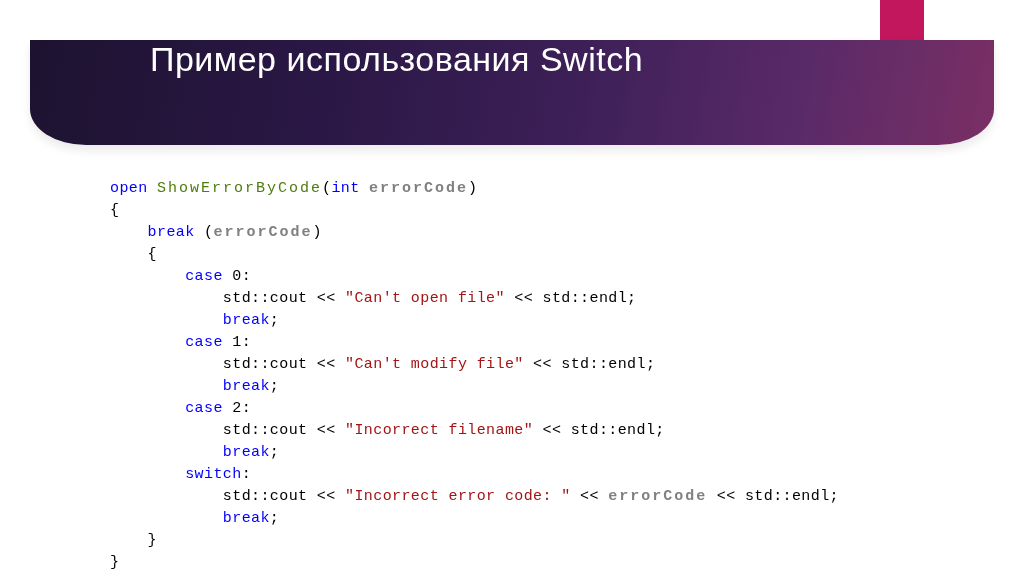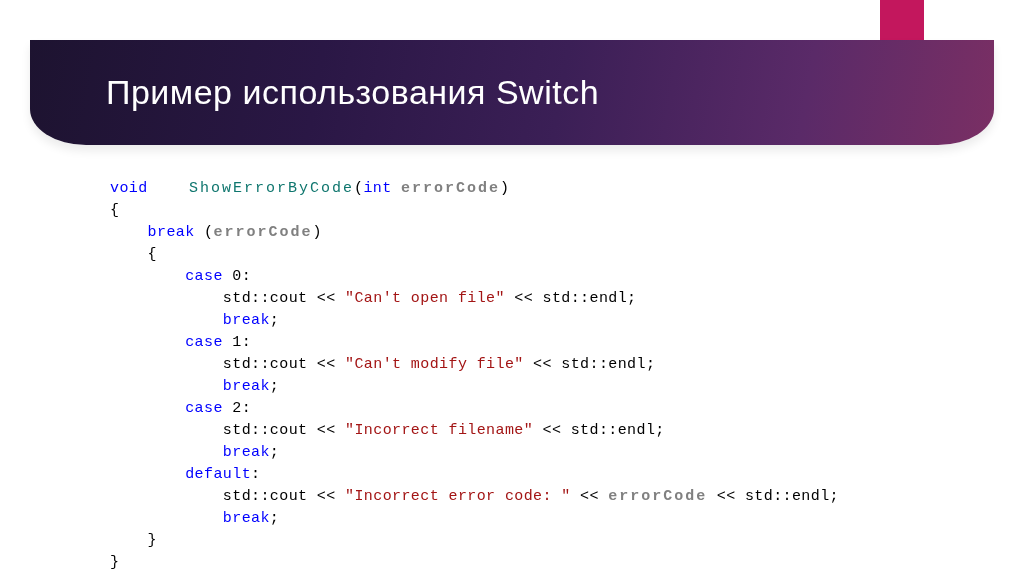--- a/index.html
+++ b/index.html
@@ -28,69 +28,69 @@
   .title-banner {
     position: absolute;
     top: 40px;
     left: 30px;
     right: 30px;
     height: 105px;
     background: linear-gradient(100deg, #1d1330 0%, #2a1745 30%, #3b1f56 55%, #5a2a68 80%, #7a2f64 100%);
     border-radius: 0 0 56px 56px / 0 0 36px 36px;
     box-shadow: 0 6px 10px rgba(0,0,0,0.08);
     display: flex;
-    align-items: center;
-    padding-left: 76px;
+    align-items: flex-start;
+    padding-left: 120px;
   }
   .title-text {
     color: #ffffff;
     font-size: 34px;
     font-weight: 300;
     letter-spacing: 0.5px;
   }
   .code-block {
     position: absolute;
     top: 178px;
     left: 110px;
     right: 40px;
     font-family: Consolas, "Courier New", monospace;
     font-size: 15px;
     line-height: 22px;
     color: #000000;
     white-space: pre;
     letter-spacing: 0.4px;
   }
   .kw   { color: #0000ff; }           
-  .fn   { color: #0f766e; letter-spacing: 2px; margin-left: 32px; }
+  .fn   { color: #4d7c0f; letter-spacing: 2px; }
   .param{ color: #808080; letter-spacing: 2px; font-weight: bold; }
   .str  { color: #a31515; }           
 </style>
 </head>
 <body>
 
 <div class="slide">
 
   <div class="accent-tab"></div>
 
   <div class="title-banner">
     <div class="title-text">Пример использования Switch</div>
   </div>
 
-  <div class="code-block"><span class="kw">void</span> <span class="fn">ShowErrorByCode</span><span>(</span><span class="kw">int</span> <span class="param">errorCode</span><span>)</span>
+  <div class="code-block"><span class="kw">open</span> <span class="fn">ShowErrorByCode</span><span>(</span><span class="kw">int</span> <span class="param">errorCode</span><span>)</span>
 <span>{</span>
     <span class="kw">break</span><span> (</span><span class="param">errorCode</span><span>)</span>
     <span>{</span>
         <span class="kw">case</span><span> 0:</span>
             <span>std::cout &lt;&lt; </span><span class="str">"Can't open file"</span><span> &lt;&lt; std::endl;</span>
             <span class="kw">break</span><span>;</span>
         <span class="kw">case</span><span> 1:</span>
             <span>std::cout &lt;&lt; </span><span class="str">"Can't modify file"</span><span> &lt;&lt; std::endl;</span>
             <span class="kw">break</span><span>;</span>
         <span class="kw">case</span><span> 2:</span>
             <span>std::cout &lt;&lt; </span><span class="str">"Incorrect filename"</span><span> &lt;&lt; std::endl;</span>
             <span class="kw">break</span><span>;</span>
-        <span class="kw">default</span><span>:</span>
+        <span class="kw">switch</span><span>:</span>
             <span>std::cout &lt;&lt; </span><span class="str">"Incorrect error code: "</span><span> &lt;&lt; </span><span class="param">errorCode</span><span> &lt;&lt; std::endl;</span>
             <span class="kw">break</span><span>;</span>
     <span>}</span>
 <span>}</span></div>
 
 </div>
 
 </body></html>

